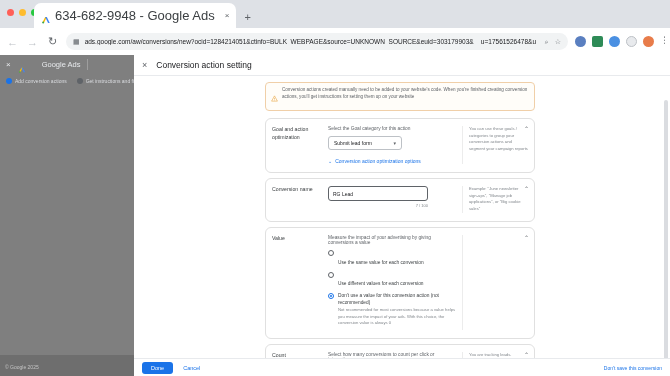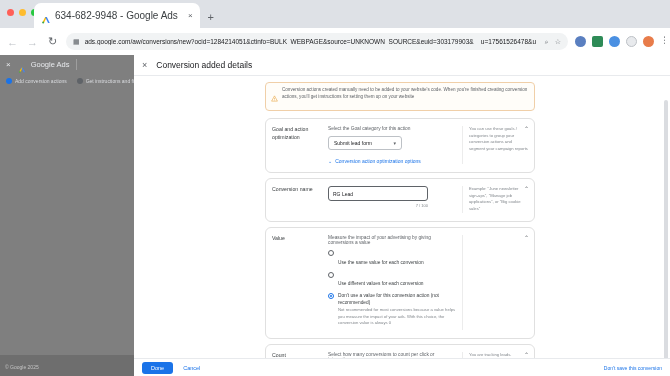--- a/index.html
+++ b/index.html
@@ -20,21 +20,21 @@
   .dot-g { background: #28c840; }
 
   .tabstrip { position: absolute; left: 34px; top: 3px; display: flex; align-items: flex-end; }
   .tab {
     display: flex; align-items: center; gap: 4px;
     background: #fff; border-radius: 7px 7px 0 0;
     height: 25px; padding: 0 7px; min-width: 150px;
     position: relative;
   }
   .tab-favicon { width: 10px; height: 10px; flex: 0 0 10px; position: relative; }
-  .tab-title { font-size: 10px; color: #3c4043; white-space: nowrap; overflow: hidden; }
+  .tab-title { font-size: 13px; color: #3c4043; white-space: nowrap; overflow: hidden; }
   .tab-close { font-size: 8px; color: #5f6368; margin-left: auto; padding-left: 6px; }
   .newtab { font-size: 11px; color: #5f6368; margin-left: 8px; margin-bottom: 5px; }
 
   .toolbar { height: 27px; background: #fff; display: flex; align-items: center; padding: 0 6px; gap: 7px; }
   .nav-btn { font-size: 11px; color: #5f6368; width: 13px; text-align: center; }
   .nav-btn.disabled { color: #bdc1c6; }
   .omnibox {
     flex: 1; height: 17px; background: #f1f3f4; border-radius: 9px;
     display: flex; align-items: center; padding: 0 7px; gap: 5px; overflow: hidden;
   }
@@ -47,21 +47,21 @@
   
   .page { position: absolute; top: 55px; left: 0; right: 0; bottom: 0; background: #fff; }
 
   
   .backdrop { position: absolute; inset: 0; background: #fff; }
   .gads-header {
     height: 18px; background: #7f7f7f; display: flex; align-items: center;
     padding: 0 6px; gap: 7px;
   }
   .gads-x { color: #e8eaed; font-size: 8px; }
-  .gads-logo { display: flex; align-items: flex-start; gap: 5px; }
+  .gads-logo { display: flex; align-items: flex-start; gap: 16px; }
   .gads-logo-mark { width: 8px; height: 8px; position: relative; }
   .gads-logo-text { font-size: 7.5px; color: #e8eaed; }
   .gads-sep { width: 1px; height: 11px; background: #9e9e9e; }
   .gads-sub { font-size: 7.5px; color: #f1f3f4; }
 
   .stepper { height: 16px; background: #7f7f7f; display: flex; align-items: center; padding: 0 6px; gap: 5px; }
   .step { display: flex; align-items: center; gap: 3px; }
   .step-dot { width: 6px; height: 6px; border-radius: 50%; }
   .step-dot.active { background: #1a73e8; }
   .step-dot.inactive { background: #5f6368; }
@@ -240,21 +240,21 @@
       </span>
     </div>
     <div class="gads-footer">
       <span class="gads-copy">© Google 2025</span>
     </div>
   </div>
 
   <div class="modal">
     <div class="modal-header">
       <span class="modal-close">×</span>
-      <span class="modal-title">Conversion added details</span>
+      <span class="modal-title">Conversion action setting</span>
     </div>
 
     <div class="modal-scroll">
       <div class="scroll-track">
         <div class="scroll-thumb"></div>
       </div>
 
       <div class="content-col">
 
         <div class="notice">

